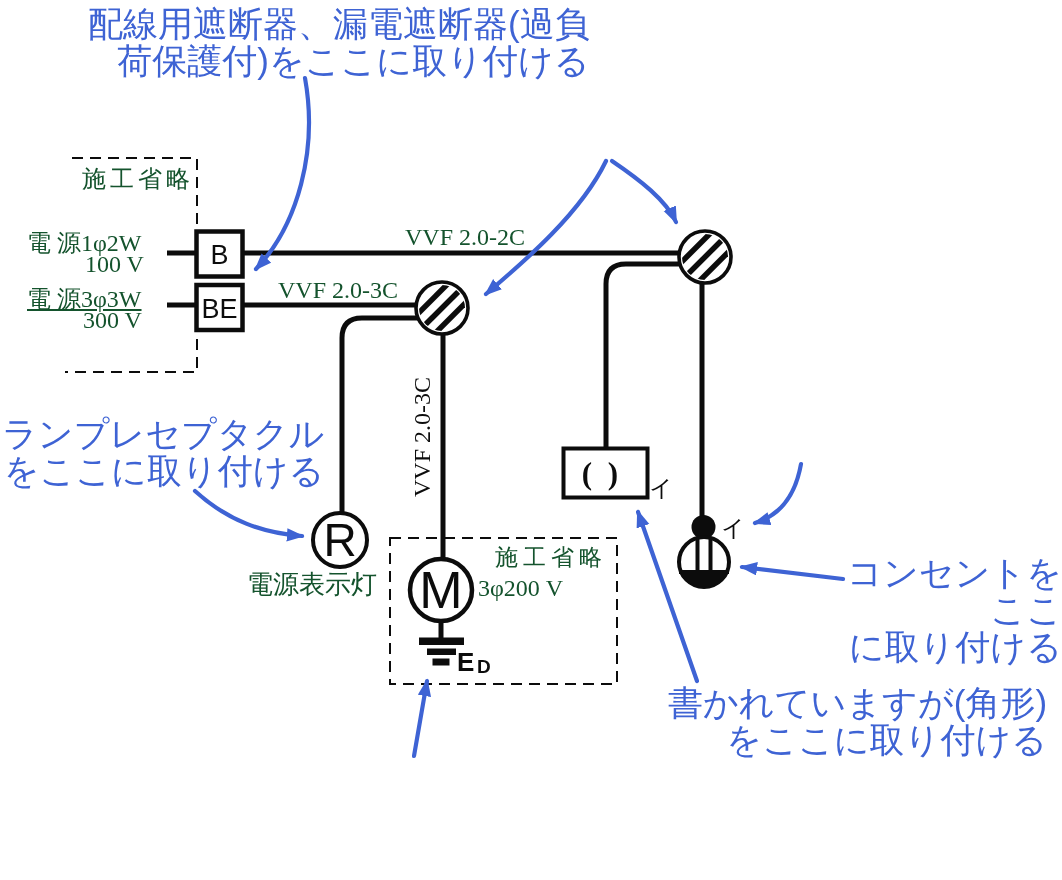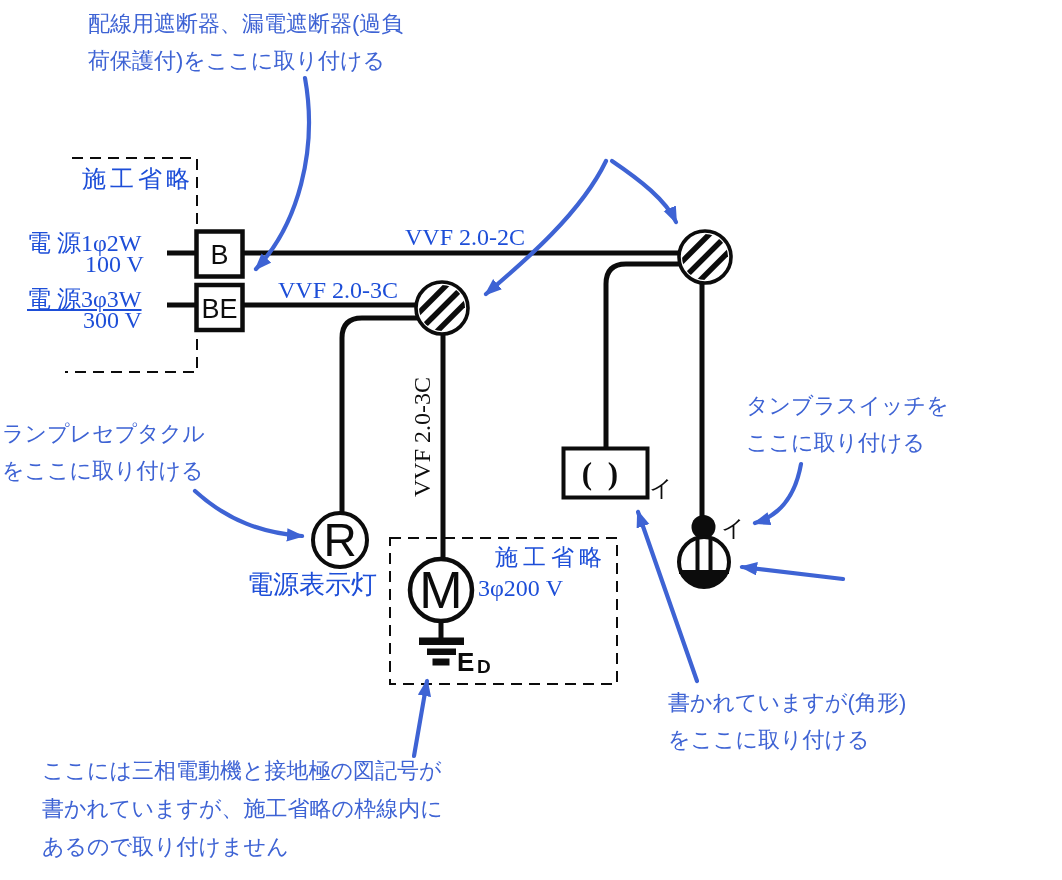--- a/index.html
+++ b/index.html
@@ -1,23 +1,23 @@
 <!DOCTYPE html>
 <html><head>
 <meta charset="utf-8">
 <style>
   html,body{margin:0;padding:0;background:#ffffff;}
   .canvas{position:relative;width:1062px;height:880px;background:#ffffff;overflow:hidden;
           font-family:"Liberation Sans",sans-serif;}
   .layer{position:absolute;left:0;top:0;}
   
-  .ann{position:absolute;color:#3e63d4;font-size:22px;line-height:37px;
-       white-space:pre-line;font-family:"Liberation Sans",sans-serif;}
+  .ann{position:absolute;color:#3e63d4;font-size:35px;line-height:37px;
+       white-space:pre-line;font-family:"Liberation Sans",sans-serif;text-align:right;}
   
-  .dlabel{position:absolute;color:#1d4ed8;font-family:"Liberation Serif",serif;
+  .dlabel{position:absolute;color:#14532d;font-family:"Liberation Serif",serif;
           font-size:24px;line-height:26px;white-space:nowrap;}
   .sp4{letter-spacing:4px;}
   .sp5{letter-spacing:5px;}
   svg text{font-family:"Liberation Sans",sans-serif;fill:#0c0c0c;}
   svg text.serif{font-family:"Liberation Serif",serif;}
 </style>
 </head>
 <body>
 
 <div class="canvas">
@@ -147,24 +147,21 @@
   <div class="dlabel sp5" style="left:495px;top:545px;font-size:23px;">施工省略</div>
   <div class="dlabel" style="left:478px;top:575px;">3φ200 V</div>
 
   <div class="ann" style="left:88px;top:5px;">配線用遮断器、漏電遮断器(過負
 荷保護付)をここに取り付ける</div>
 
 
   <div class="ann" style="left:2px;top:415px;">ランプレセプタクル
 をここに取り付ける</div>
 
-  <div class="ann" style="left:746px;top:387px;">タンブラスイッチを
-ここに取り付ける</div>
 
+  <div class="ann" style="left:812px;top:554px;">コンセントをここ
+に取り付ける</div>
 
   <div class="ann" style="left:668px;top:684px;">書かれていますが(角形)
 をここに取り付ける</div>
 
-  <div class="ann" style="left:42px;top:752px;line-height:38px;">ここには三相電動機と接地極の図記号が
-書かれていますが、施工省略の枠線内に
-あるので取り付けません</div>
 
 </div>
 
 </body></html>

